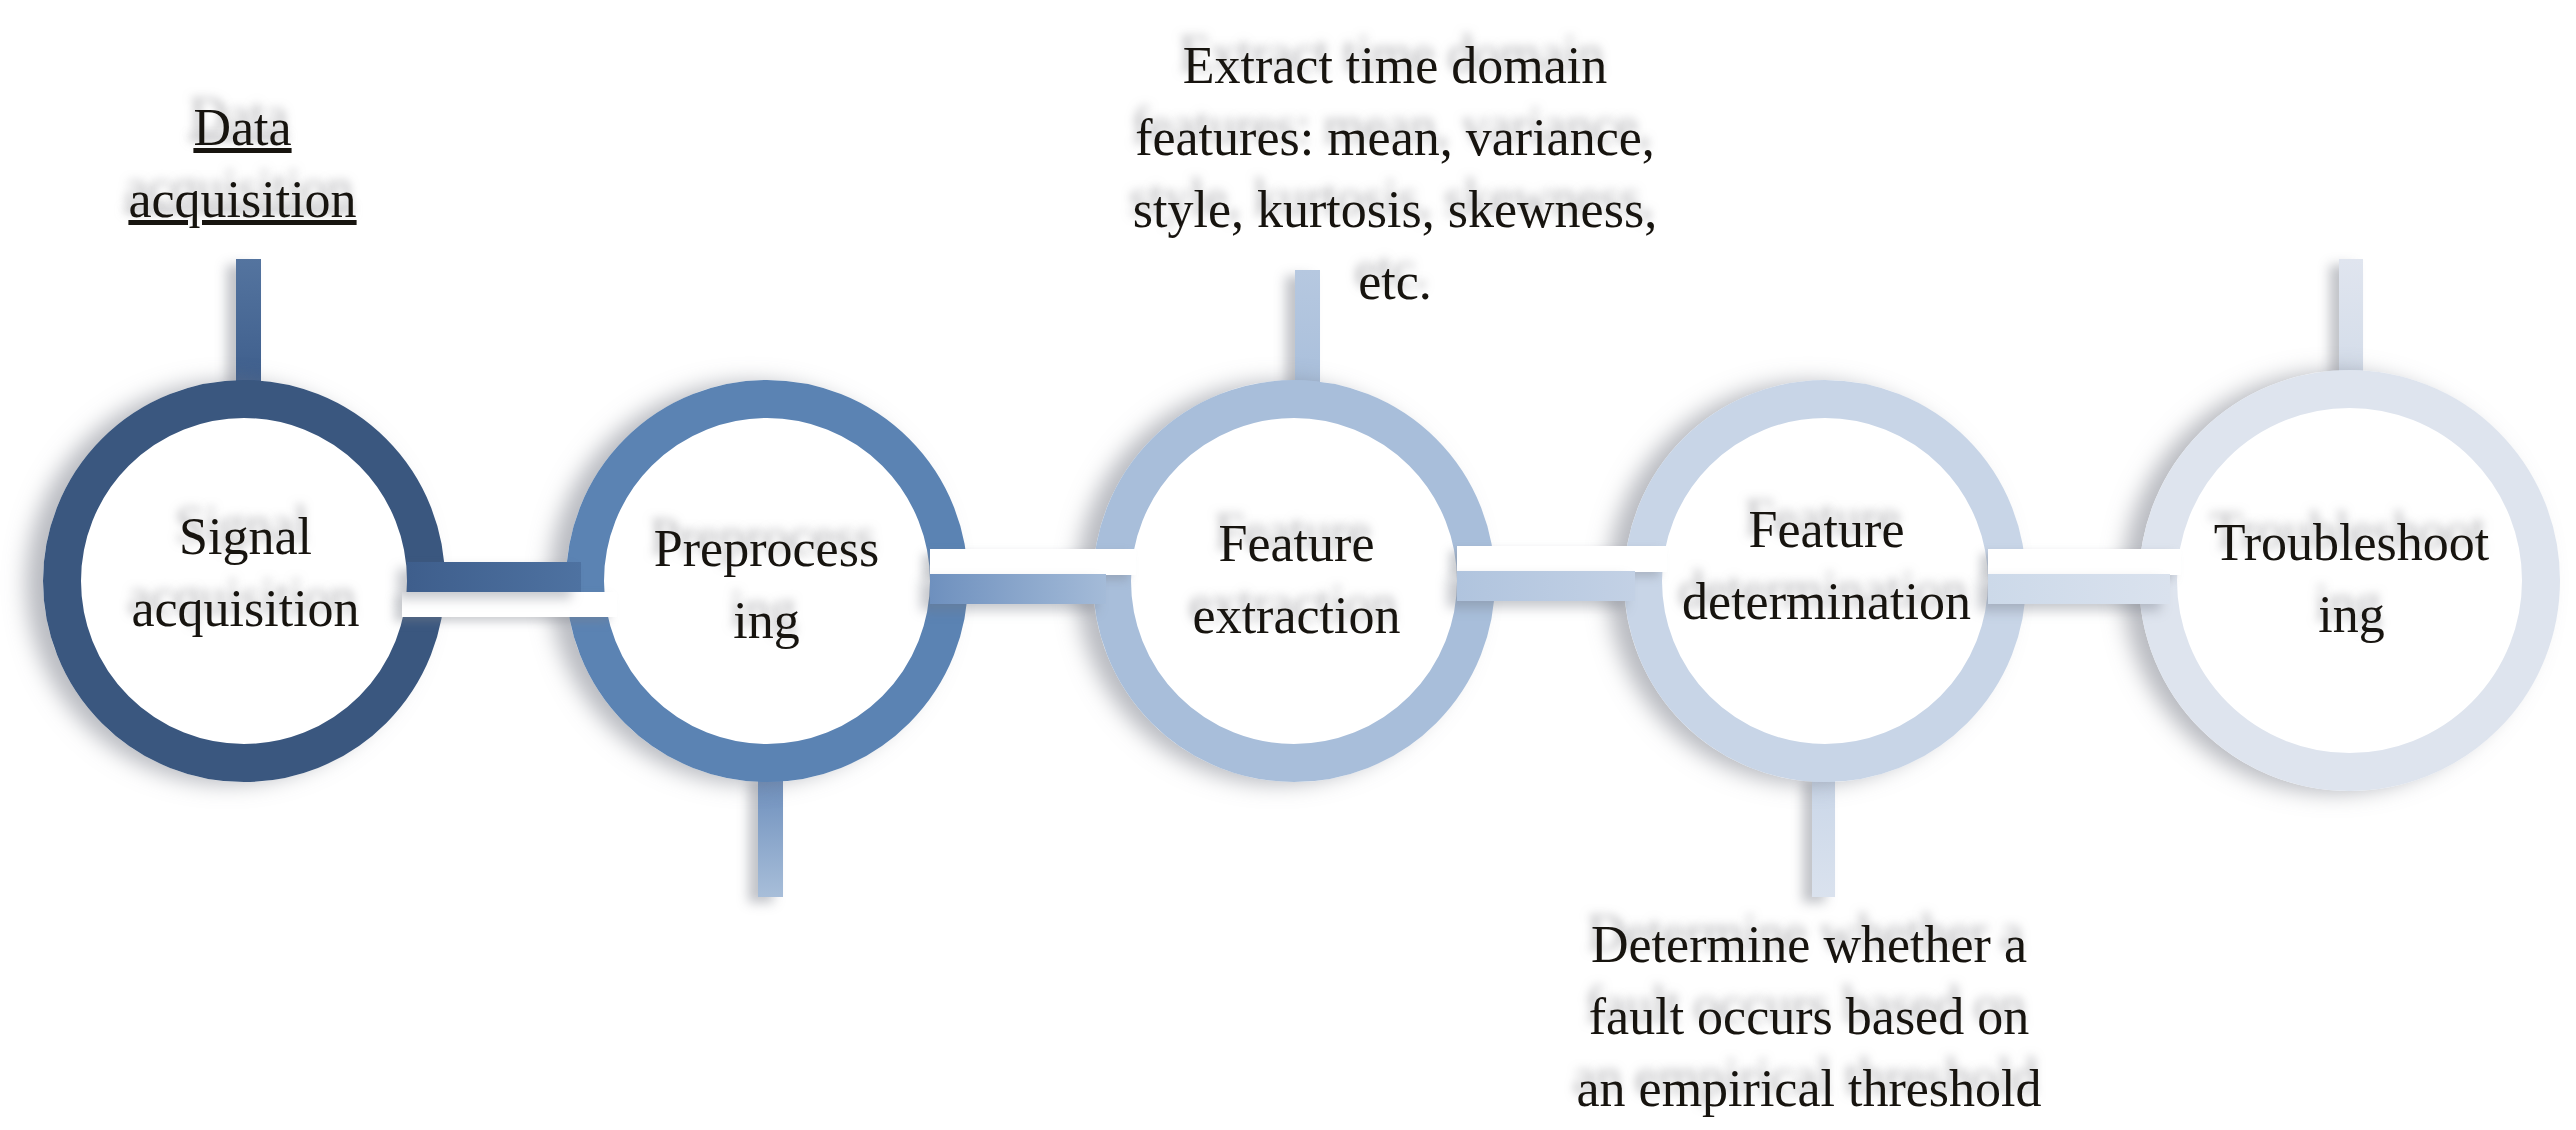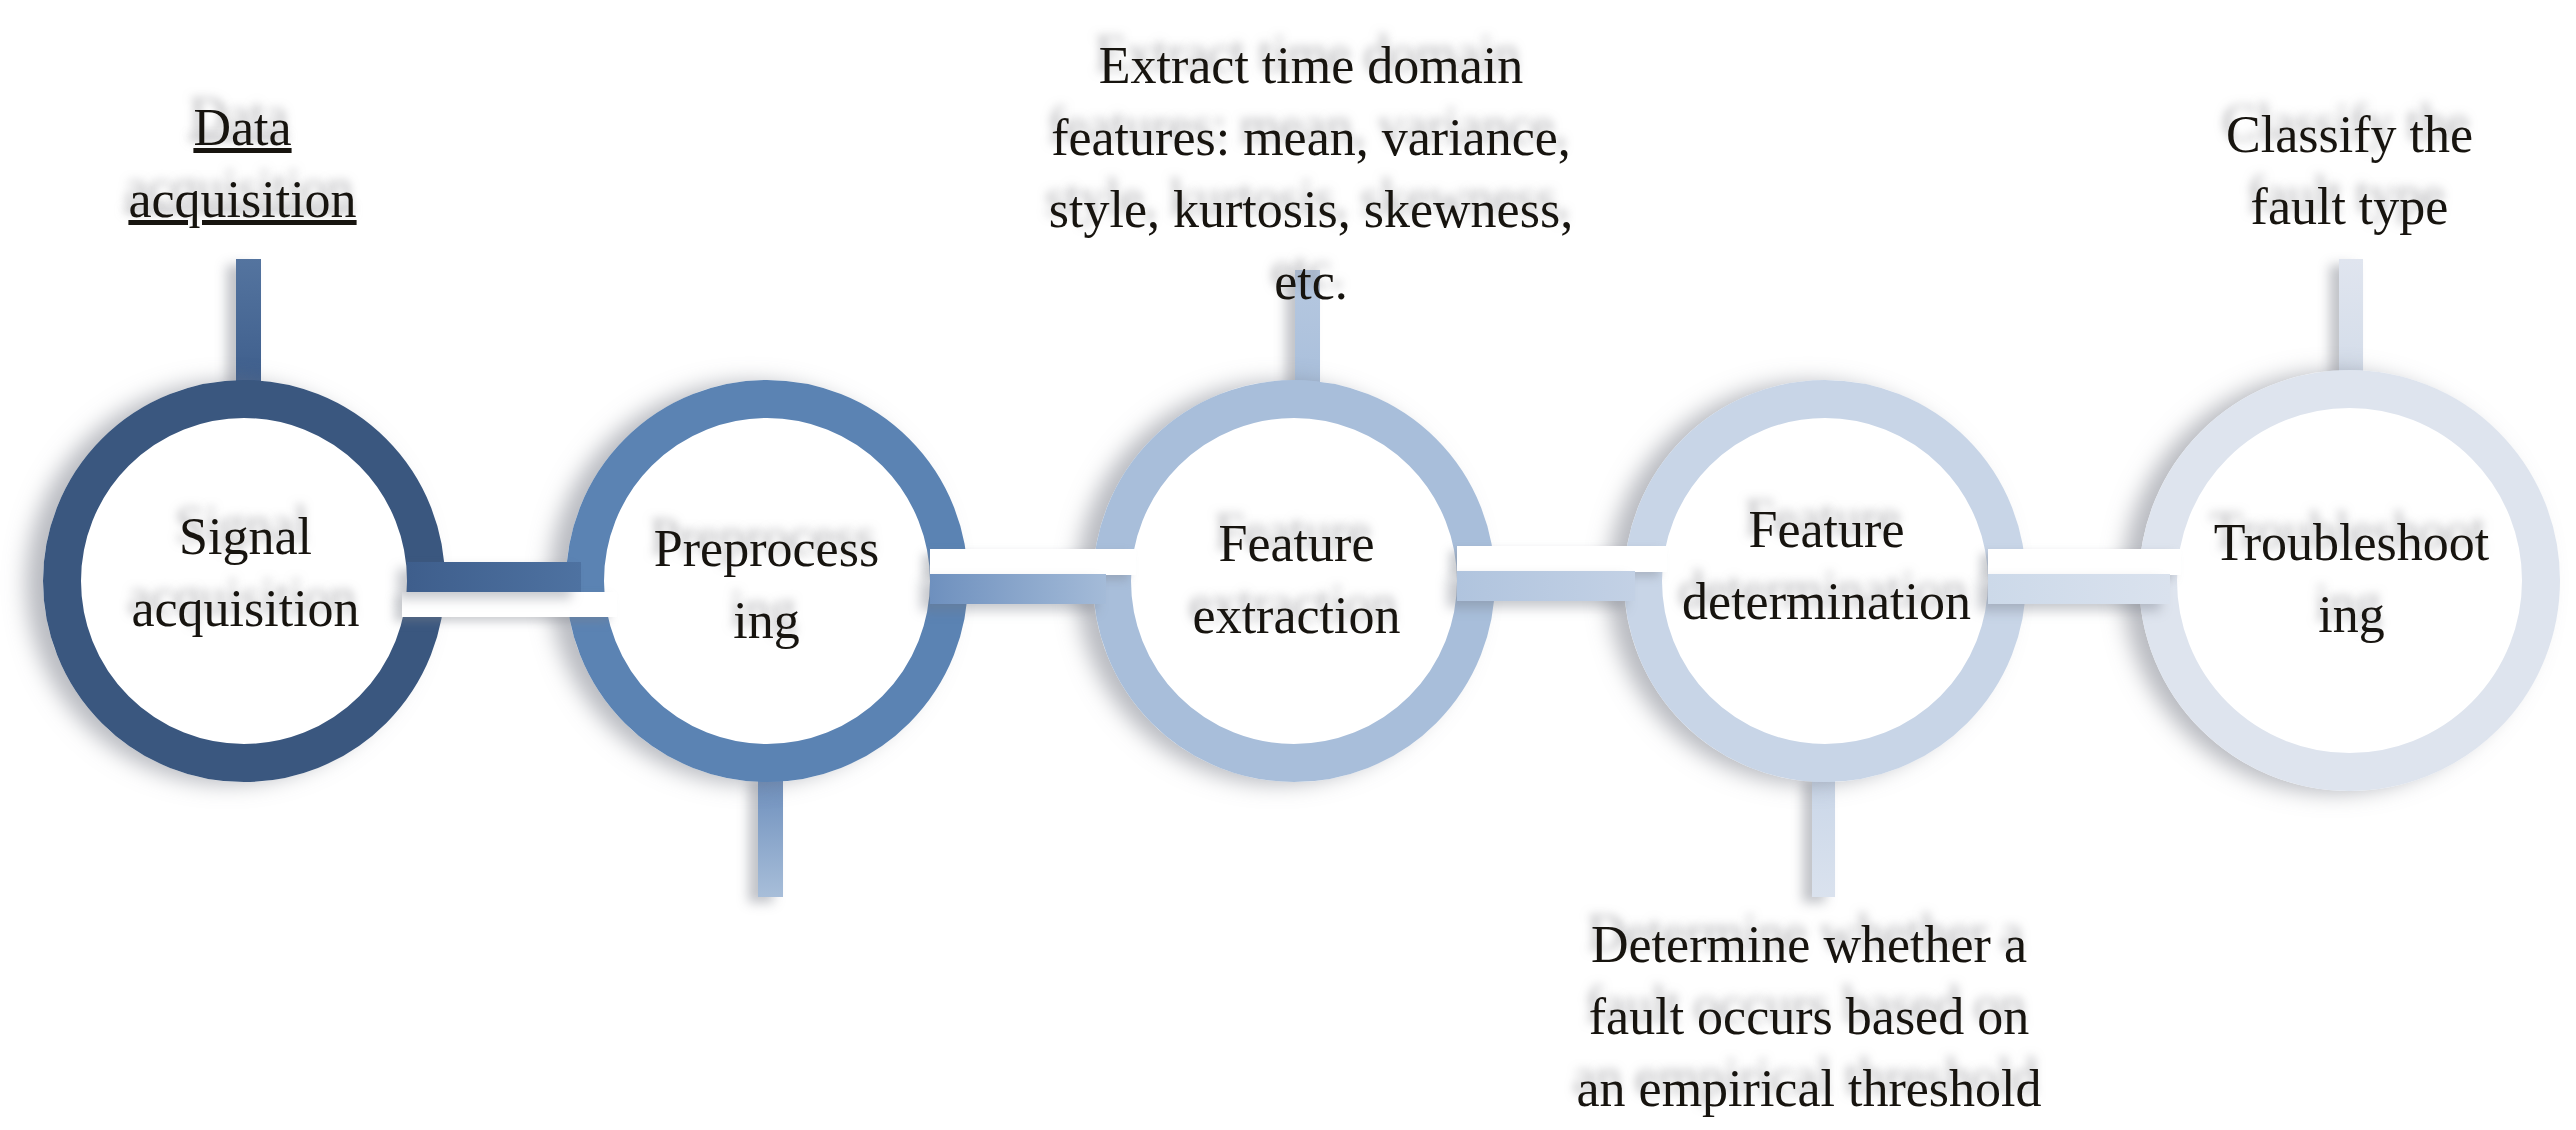--- a/index.html
+++ b/index.html
@@ -63,21 +63,21 @@
     text-shadow: -3.8px -12.4px 9.6px rgba(120,120,125,0.55);
   }
   .l1 { left: 54px;   top: 501px; width: 383px; }
   .l2 { left: 575px;  top: 513px; width: 383px; font-family: Liberation Serif, serif; }
   .l3 { left: 1105px; top: 508px; width: 383px; }
   .l4 { left: 1587px; top: 494px; width: 479px; }
   .l5 { left: 2112px; top: 507px; width: 479px; }
 
   .a1 { left: 51px;   top: 92px;  width: 383px; }
   .a2 { left: 583px;  top: 884px; width: 383px; }
-  .a3 { left: 976px; top: 30px;  width: 670px; }
+  .a3 { left: 1060px; top: 30px;  width: 670px; }
   .a4 { left: 1522px; top: 909px; width: 574px; text-align: center; }
   .a5 { left: 2158px; top: 99px; width: 383px; }
 </style>
 </head>
 <body>
 
 <div id="canvas">
 
   <div class="stem s1"></div>
   <div class="stem s2"></div>
@@ -114,17 +114,15 @@
 
   <div class="txt a1" style="color: rgb(23, 20, 15); text-decoration: underline;">Data
 acquisition</div>
   <div class="txt a3" style="color: rgb(23, 20, 15);">Extract time domain
 features: mean, variance,
 style, kurtosis, skewness,
 etc.</div>
   <div class="txt a4" style="color: rgb(23, 20, 15);">Determine whether a
 fault occurs based on
 an empirical threshold</div>
-  <div class="txt a5" style="color: rgb(23, 20, 15);">Classify the
-fault type</div>
 
 </div>
 
 
 </body></html>

